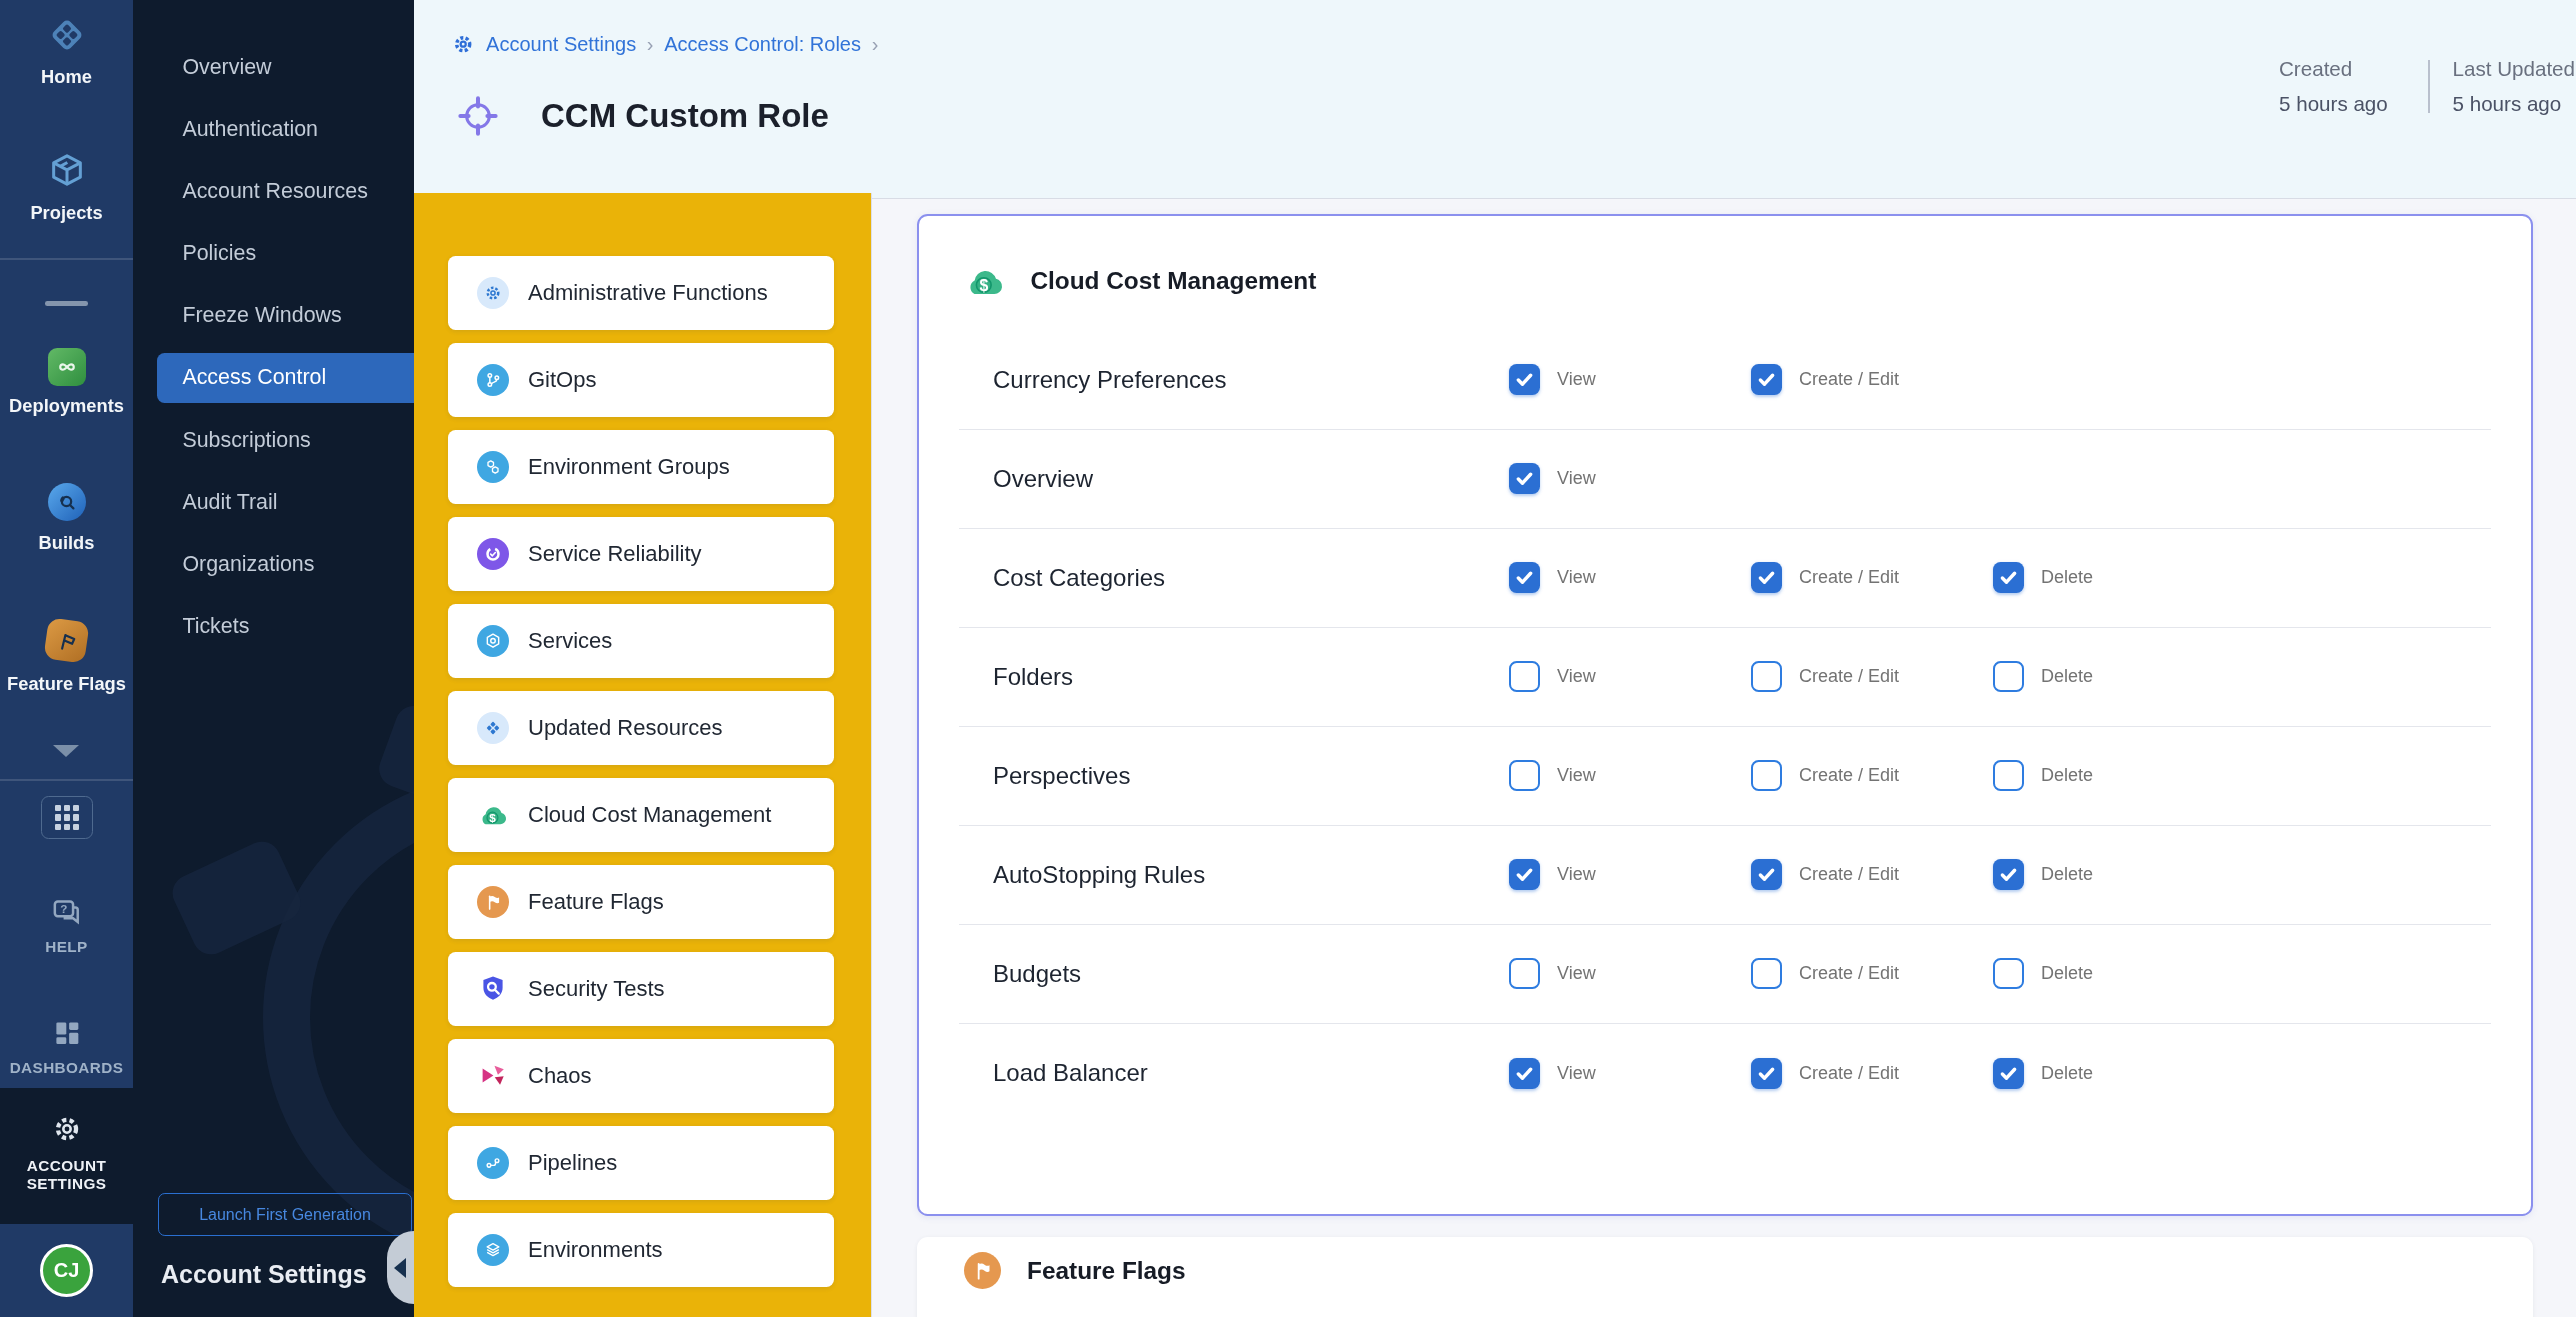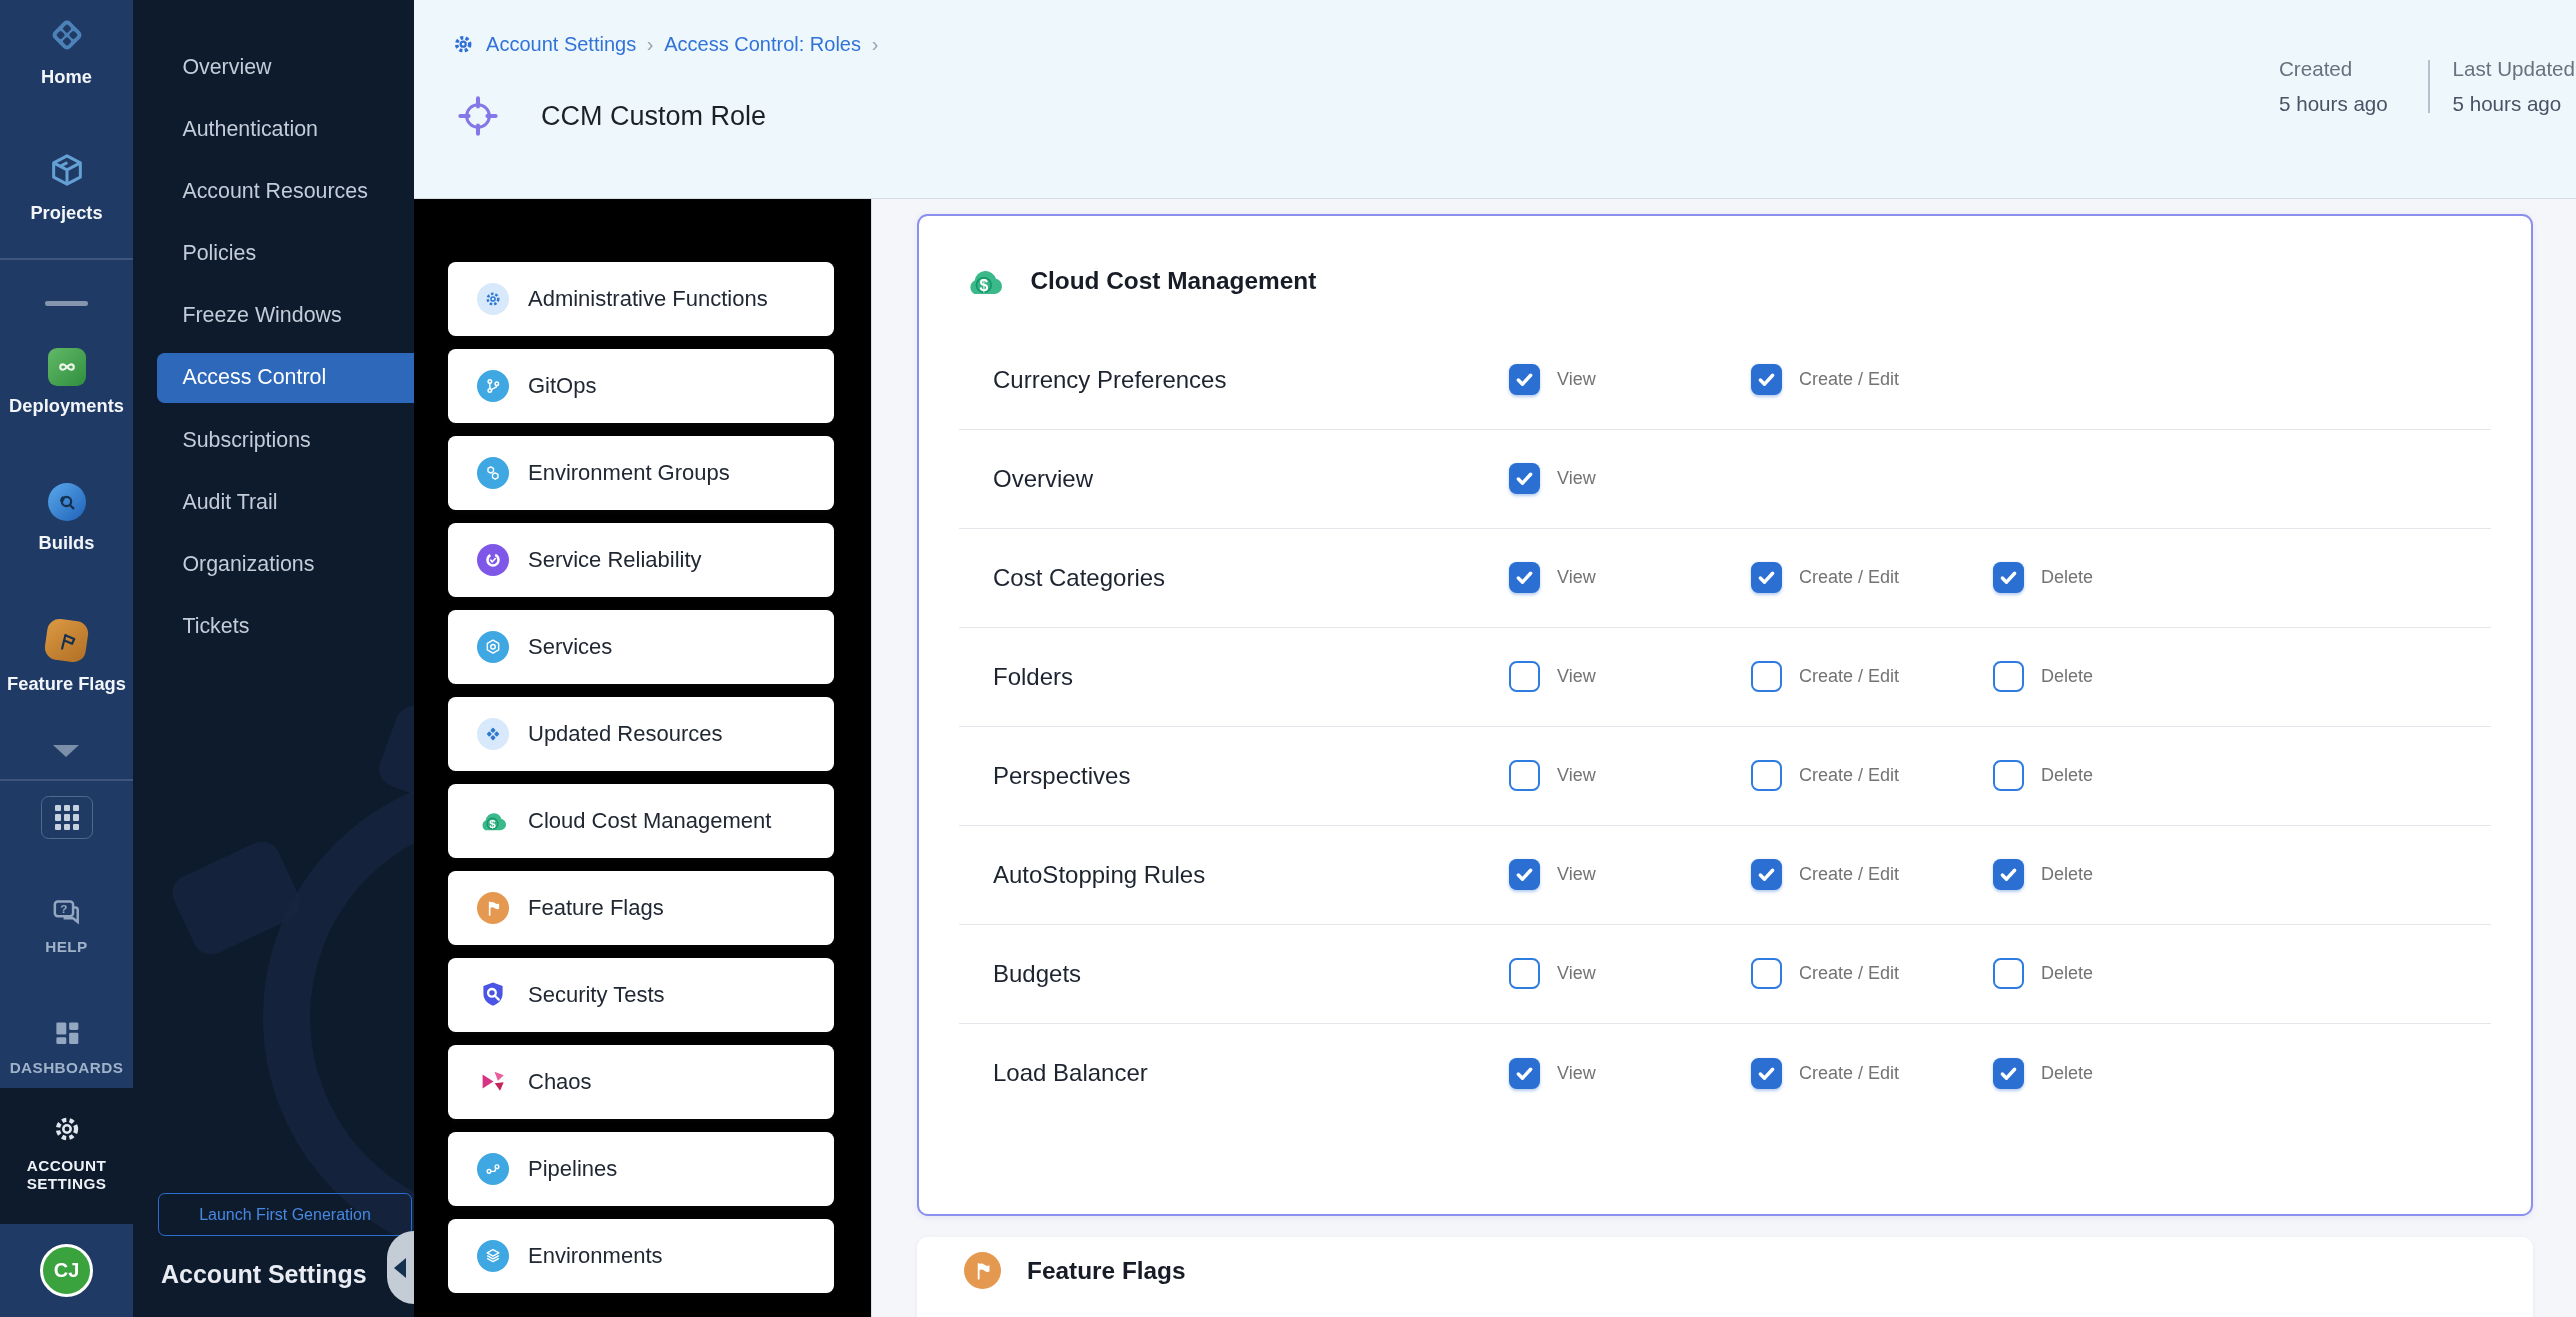--- a/index.html
+++ b/index.html
@@ -36,29 +36,29 @@
 
   
   .content{position:absolute;left:414px;top:0;right:0;bottom:0;}
   .page-header{position:absolute;left:0;top:0;right:0;height:199px;background:#eef7fb;border-bottom:1.5px solid #d8dce5;box-sizing:border-box;}
   .breadcrumb{position:absolute;left:37px;top:32px;display:flex;align-items:center;font-size:20px;}
   .breadcrumb .crumb{color:#3173d8;margin-right:10.7px;cursor:pointer;}
   .breadcrumb .sep{color:#97a0b3;margin-right:10.7px;}
   .bc-gear{width:24.4px;height:24.4px;margin-right:10.7px;}
   .title-row{position:absolute;left:41px;top:93px;display:flex;align-items:center;}
   .title-target{width:46px;height:46px;margin-right:40px;}
-  .page-title{font-size:27px;color:#1b202b;font-weight:400;}
+  .page-title{font-size:33px;color:#1b202b;font-weight:700;}
   .meta{position:absolute;left:1865px;top:57px;display:flex;}
   .meta .col{display:flex;flex-direction:column;}
   .meta .lab{font-size:20.6px;color:#69707f;margin-bottom:10.7px;}
   .meta .val{font-size:20.6px;color:#4b5266;}
   .meta .vline{width:1.5px;background:#b9c0cd;margin:3.1px 23px 3.1px 23px;}
 
   
-  .module-col{position:absolute;left:0;top:199px;bottom:0;width:458px;background:#000000;border-right:1.5px solid #dcdfe8;box-sizing:border-box;}
+  .module-col{position:absolute;left:0;top:193px;bottom:0;width:458px;background:#eab308;border-right:1.5px solid #dcdfe8;box-sizing:border-box;}
   .module-list{padding-top:63px;}
   .module-card{width:386px;height:74px;margin:0 0 13px 34px;background:#ffffff;border-radius:7.6px;box-shadow:0 1.5px 4.6px rgba(50,60,90,.10);display:flex;align-items:center;cursor:pointer;}
   .mod-icon{width:32px;height:32px;border-radius:50%;margin-left:29px;display:flex;align-items:center;justify-content:center;flex:0 0 auto;}
   .mod-icon svg{width:20px;height:20px;}
   .mod-icon.no-bg{border-radius:0;}
   .mod-icon.no-bg svg{width:32px;height:32px;}
   .mod-label{margin-left:19px;font-size:22px;font-weight:500;color:#212833;}
 
   
   .main-area{position:absolute;left:459px;top:199px;right:0;bottom:0;background:#f5f6fa;}

